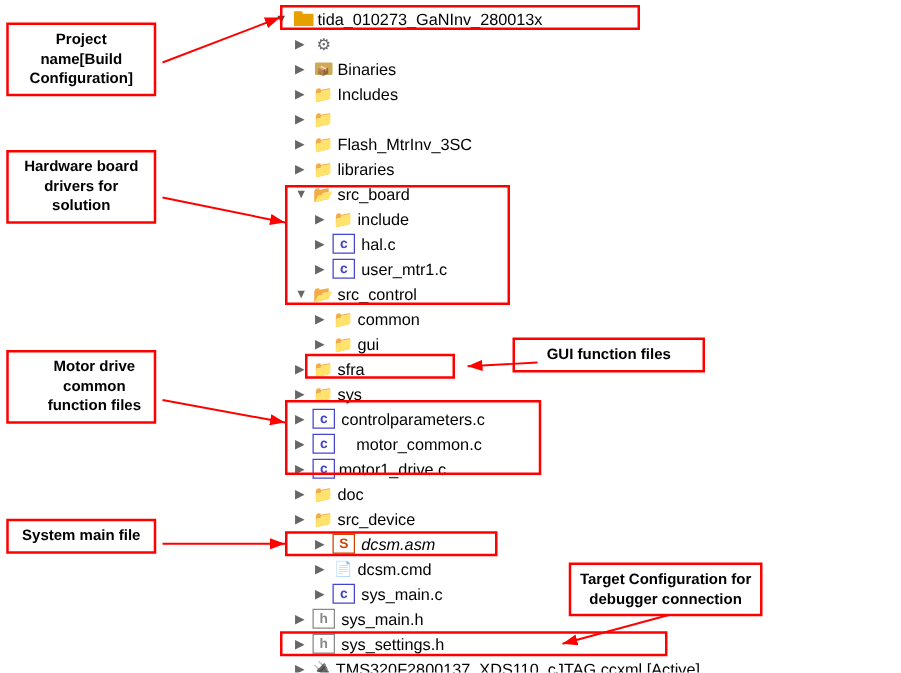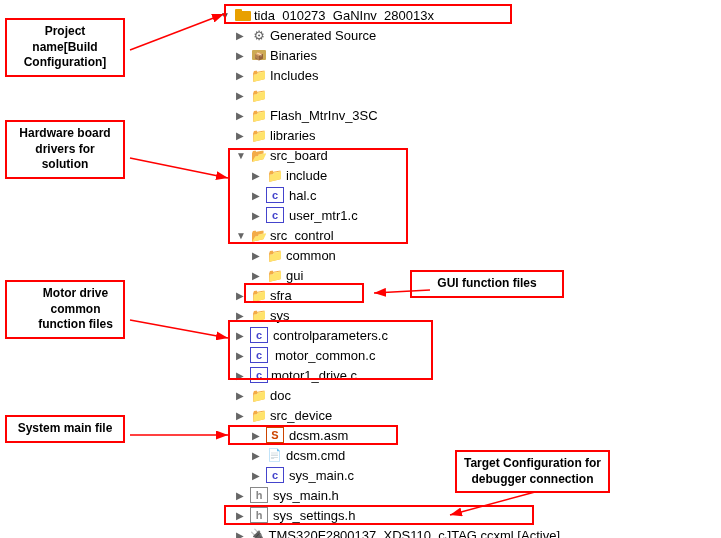--- a/index.html
+++ b/index.html
@@ -110,21 +110,20 @@
           <rect x="0" y="4" width="16" height="10" rx="1" fill="#e8a000"></rect>
           <rect x="0" y="2" width="7" height="4" rx="1" fill="#e8a000"></rect>
         </svg>
     </span>
     <span class="label">tida_010273_GaNInv_280013x</span>
   </div>
 
   <div class="tree-node indent-1" style="padding-left:16px;">
     <span class="arrow" style="color:#666;">▶</span>
     <span class="icon" style="font-size:13px;color:#666;">⚙</span>
-    <span class="label">Generated Source</span>
   </div>
 
   <div class="tree-node indent-1" style="padding-left:16px;">
     <span class="arrow" style="color:#666;">▶</span>
     <span class="icon">
       <svg width="16" height="14" viewBox="0 0 16 14">
           <rect x="1" y="3" width="14" height="10" rx="1" fill="#b8860b" opacity="0.7"></rect>
           <text x="3" y="12" font-size="8" fill="white">📦</text>
         </svg>
     </span>
@@ -210,21 +209,21 @@
 
   <div class="tree-node indent-1" style="padding-left:16px;">
     <span class="arrow" style="color:#666;">▶</span>
     <span class="icon icon-file-c">c</span>
     <span class="label" style="margin-left:3px;">controlparameters.c</span>
   </div>
 
   <div class="tree-node indent-1" style="padding-left:16px;">
     <span class="arrow" style="color:#666;">▶</span>
     <span class="icon icon-file-c">c</span>
-    <span class="label" style="margin-left:5px;">motor_common.c</span>
+    <span class="label" style="margin-left:15px;">motor_common.c</span>
   </div>
 
   <div class="tree-node indent-1" style="padding-left:16px;">
     <span class="arrow" style="color:#666;">▶</span>
     <span class="icon icon-file-c">c</span>
     <span class="label" style="margin-left:1px;">motor1_drive.c</span>
   </div>
 
   <div class="tree-node indent-1" style="padding-left:16px;">
     <span class="arrow" style="color:#666;">▶</span>
@@ -234,21 +233,21 @@
 
   <div class="tree-node indent-1" style="padding-left:16px;">
     <span class="arrow" style="color:#666;">▶</span>
     <span class="icon" style="color:#e8a000;">📁</span>
     <span class="label">src_device</span>
   </div>
 
   <div class="tree-node indent-2" style="padding-left:32px;">
     <span class="arrow" style="color:#666;">▶</span>
     <span class="icon icon-file-s">S</span>
-    <span class="label" style="margin-left:3px;">dcsm.asm</span>
+    <span class="label" style="margin-left:3px;font-style:italic;">dcsm.asm</span>
   </div>
 
   <div class="tree-node indent-2" style="padding-left:32px;">
     <span class="arrow" style="color:#666;">▶</span>
     <span class="icon" style="color:#888;font-size:12px;">📄</span>
     <span class="label">dcsm.cmd</span>
   </div>
 
   <div class="tree-node indent-2" style="padding-left:32px;">
     <span class="arrow" style="color:#666;">▶</span>

